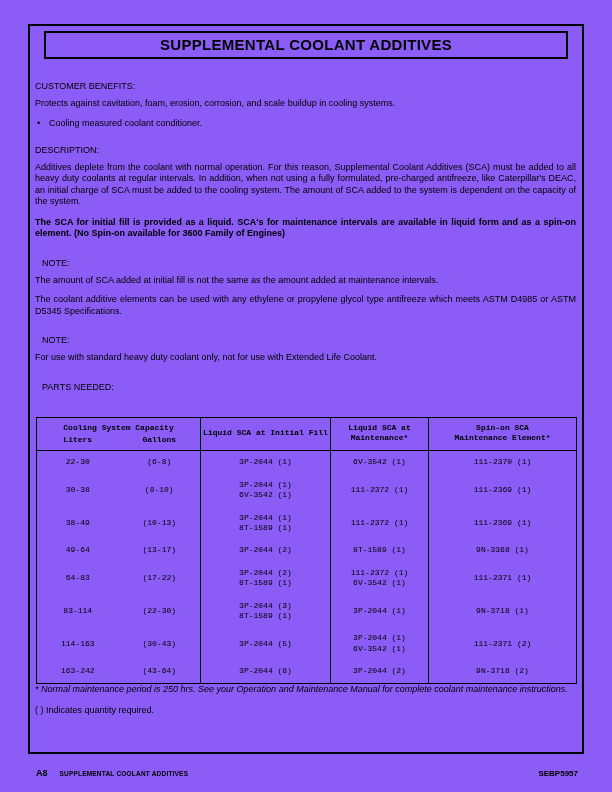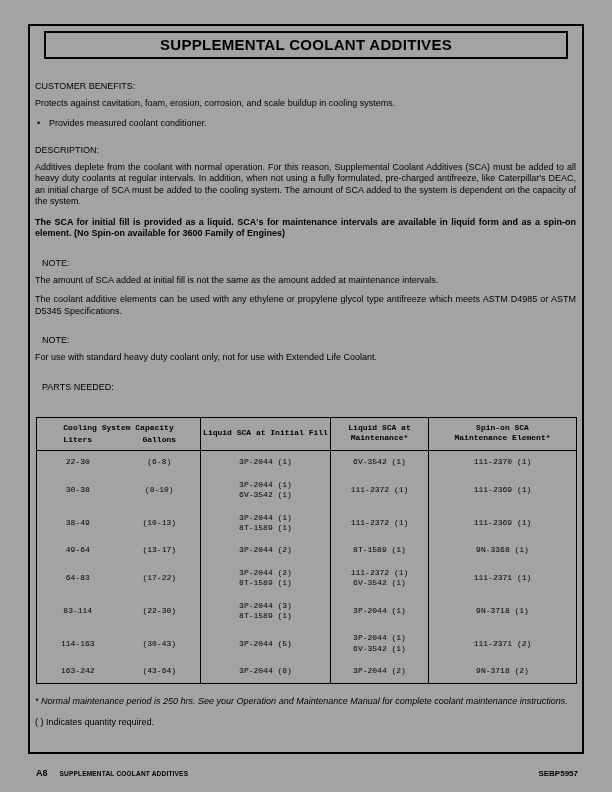--- a/index.html
+++ b/index.html
@@ -3,21 +3,21 @@
 <meta charset="utf-8">
 <style>
   * { margin: 0; padding: 0; box-sizing: border-box; }
   html, body { background: #ffffff; }
   body {
     width: 612px; height: 792px;
     position: relative;
     font-family: "Liberation Sans", sans-serif;
     color: #000;
   }
-  .page { position: absolute; inset: 0; background: #a3a3a3; }
+  .page { position: absolute; inset: 0; background: #8b5cf6; }
   .frame {
     position: absolute;
     left: 28px; top: 24px; right: 28px; bottom: 38px;
     border: 2px solid #000;
   }
   .title-box {
     margin: 5px 14px 0 14px;
     border: 2px solid #000;
     text-align: center;
     padding: 3px 0 4px 0;
@@ -35,21 +35,21 @@
   .para {
     font-size: 9px;
     line-height: 1.28;
     text-align: justify;
   }
   .bullet-row { display: flex; font-size: 9px; margin-top: 8px; }
   .bullet-marker { width: 14px; padding-left: 2px; }
   .mt-22 { margin-top: 22px; }
   .mt-18 { margin-top: 18px; padding-left: 7px; }
   .mt-17 { margin-top: 17px; }
-  .mt-12 { margin-top: 12px; }
+  .mt-12 { }
   .mt-10 { margin-top: 10px; }
   .mt-9  { margin-top: 9px; font-weight: bold; }
   .mt-8  { margin-top: 8px; }
   .mt-7  { margin-top: 7px; }
   .parts-table {
     width: 540px;
     margin-top: 25px;
     margin-left: 1px;
     border-collapse: collapse;
     border: 1.5px solid #000;
@@ -104,21 +104,21 @@
     <div class="title-box">
       <div class="page-title">SUPPLEMENTAL COOLANT ADDITIVES</div>
     </div>
 
     <div class="content">
 
       <div class="section-heading mt-22">CUSTOMER BENEFITS:</div>
       <div class="para mt-7">Protects against cavitation, foam, erosion, corrosion, and scale buildup in cooling systems.</div>
       <div class="bullet-row">
         <span class="bullet-marker">•</span>
-        <span>Provides measured coolant conditioner.</span>
+        <span>Cooling measured coolant conditioner.</span>
       </div>
 
       <div class="section-heading mt-17">DESCRIPTION:</div>
       <div class="para mt-7">Additives deplete from the coolant with normal operation. For this reason, Supplemental Coolant Additives (SCA) must be added to all heavy duty coolants at regular intervals. In addition, when not using a fully formulated, pre-charged antifreeze, like Caterpillar's DEAC, an initial charge of SCA must be added to the cooling system. The amount of SCA added to the system is dependent on the capacity of the system.</div>
       <div class="para mt-9">The SCA for initial fill is provided as a liquid. SCA's for maintenance intervals are available in liquid form and as a spin-on element. (No Spin-on available for 3600 Family of Engines)</div>
 
       <div class="section-heading mt-18">NOTE:</div>
       <div class="para mt-7">The amount of SCA added at initial fill is not the same as the amount added at maintenance intervals.</div>
       <div class="para mt-8">The coolant additive elements can be used with any ethylene or propylene glycol type antifreeze which meets ASTM D4985 or ASTM D5345 Specifications.</div>
 

